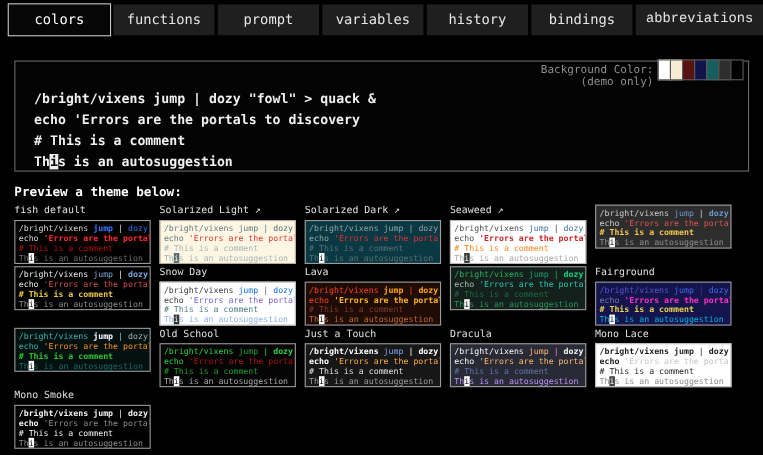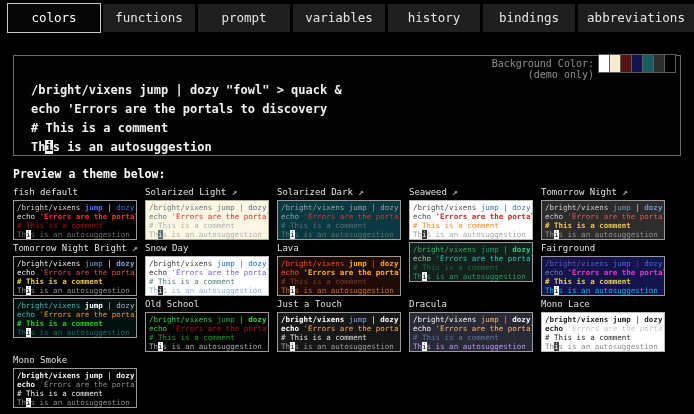--- a/index.html
+++ b/index.html
@@ -9,21 +9,21 @@
     font-family:"DejaVu Sans Mono", monospace; overflow:hidden;
   }
   
   .tabbar { display:flex; gap:3px; padding:4px 0 0 8px; background:#000; }
   .tab {
     background:#1f1f1f; color:#e6e6e6; font-size:12.5px;
     padding:6px 0 7px; width:92px; text-align:center; cursor:pointer;
     white-space:nowrap;
   }
   .tab.active { background:#060606; outline:1px solid #c8c8c8; color:#fff; }
-  .tab:last-child { flex:1; }
+  .tab:last-child { flex:1;font-family:Liberation Mono, monospace; }
   
   .preview-box {
     position:relative; margin:23px 13px 0 13px; height:101px;
     border:1px solid #6a6a6a; background:#030303;
   }
   .bg-picker { position:absolute; top:-3px; right:4px; display:flex; }
   .bg-labels { text-align:right; color:#8f8f8f; font-size:10px; line-height:11px; margin-right:5px; padding-top:5px; }
   .swatches { display:flex; padding-top:1px; }
   .swatch { width:12px; height:19px; border:1px solid #5c5c5c; margin-left:-1px; cursor:pointer; }
   .term { padding:25px 0 0 17px; font-size:12px; font-weight:bold; line-height:19px; color:#f0f0f0; }
@@ -115,30 +115,28 @@
     <div>
       <div class="theme-title">Seaweed ↗</div>
       <div class="theme-card" style="background: rgb(255, 255, 255); border-color: rgb(187, 187, 187);">
         <div class="tline"><span style="color: rgb(77, 77, 76);">/bright/vixens </span><span style="color: rgb(66, 113, 174);">jump</span><span style="color: rgb(77, 77, 76);"> | </span><span style="color: rgb(66, 113, 174);">dozy</span><span style="color: rgb(192, 144, 0);"> "fowl" &gt; quack &amp;</span></div>
         <div class="tline"><span style="color: rgb(77, 77, 76);">echo </span><span style="color: rgb(200, 40, 41); font-weight: bold;">'Errors are the portals to discovery</span></div>
         <div class="tline"><span style="color: rgb(245, 135, 31);"># This is a comment</span></div>
         <div class="tline"><span style="color: rgb(167, 167, 167);">Th</span><span style="color: rgb(255, 255, 255); background: rgb(51, 51, 51);">i</span><span style="color: rgb(167, 167, 167);">s is an autosuggestion</span></div>
       </div>
     </div>
     <div>
-      <div class="theme-title">Tomorrow Night ↗</div>
       <div class="theme-card" style="background: rgb(45, 45, 45); border-color: rgb(154, 154, 154);">
         <div class="tline"><span style="color: rgb(204, 204, 204);">/bright/vixens </span><span style="color: rgb(110, 153, 200);">jump</span><span style="color: rgb(204, 204, 204);"> | </span><span style="color: rgb(110, 153, 200); font-weight: bold;">dozy</span><span style="color: rgb(231, 197, 71);"> "fowl" &gt; quack &amp;</span></div>
         <div class="tline"><span style="color: rgb(204, 204, 204);">echo </span><span style="color: rgb(224, 82, 82);">'Errors are the portals to discovery</span></div>
         <div class="tline"><span style="color: rgb(237, 196, 79); font-weight: bold;"># This is a comment</span></div>
         <div class="tline"><span style="color: rgb(143, 143, 143);">Th</span><span style="color: rgb(0, 0, 0); background: rgb(255, 255, 255);">i</span><span style="color: rgb(143, 143, 143);">s is an autosuggestion</span></div>
       </div>
     </div>
     <div>
-      <div class="theme-title">Tomorrow Night Bright ↗</div>
       <div class="theme-card" style="background: rgb(0, 0, 0); border-color: rgb(154, 154, 154);">
         <div class="tline"><span style="color: rgb(234, 234, 234);">/bright/vixens </span><span style="color: rgb(122, 166, 218);">jump</span><span style="color: rgb(234, 234, 234);"> | </span><span style="color: rgb(122, 166, 218); font-weight: bold;">dozy</span><span style="color: rgb(231, 197, 71);"> "fowl" &gt; quack &amp;</span></div>
         <div class="tline"><span style="color: rgb(234, 234, 234);">echo </span><span style="color: rgb(213, 78, 83);">'Errors are the portals to discovery</span></div>
         <div class="tline"><span style="color: rgb(231, 197, 71); font-weight: bold;"># This is a comment</span></div>
         <div class="tline"><span style="color: rgb(143, 143, 143);">Th</span><span style="color: rgb(0, 0, 0); background: rgb(255, 255, 255);">i</span><span style="color: rgb(143, 143, 143);">s is an autosuggestion</span></div>
       </div>
     </div>
     <div>
       <div class="theme-title">Snow Day</div>
       <div class="theme-card" style="background: rgb(255, 255, 255); border-color: rgb(187, 187, 187);">

